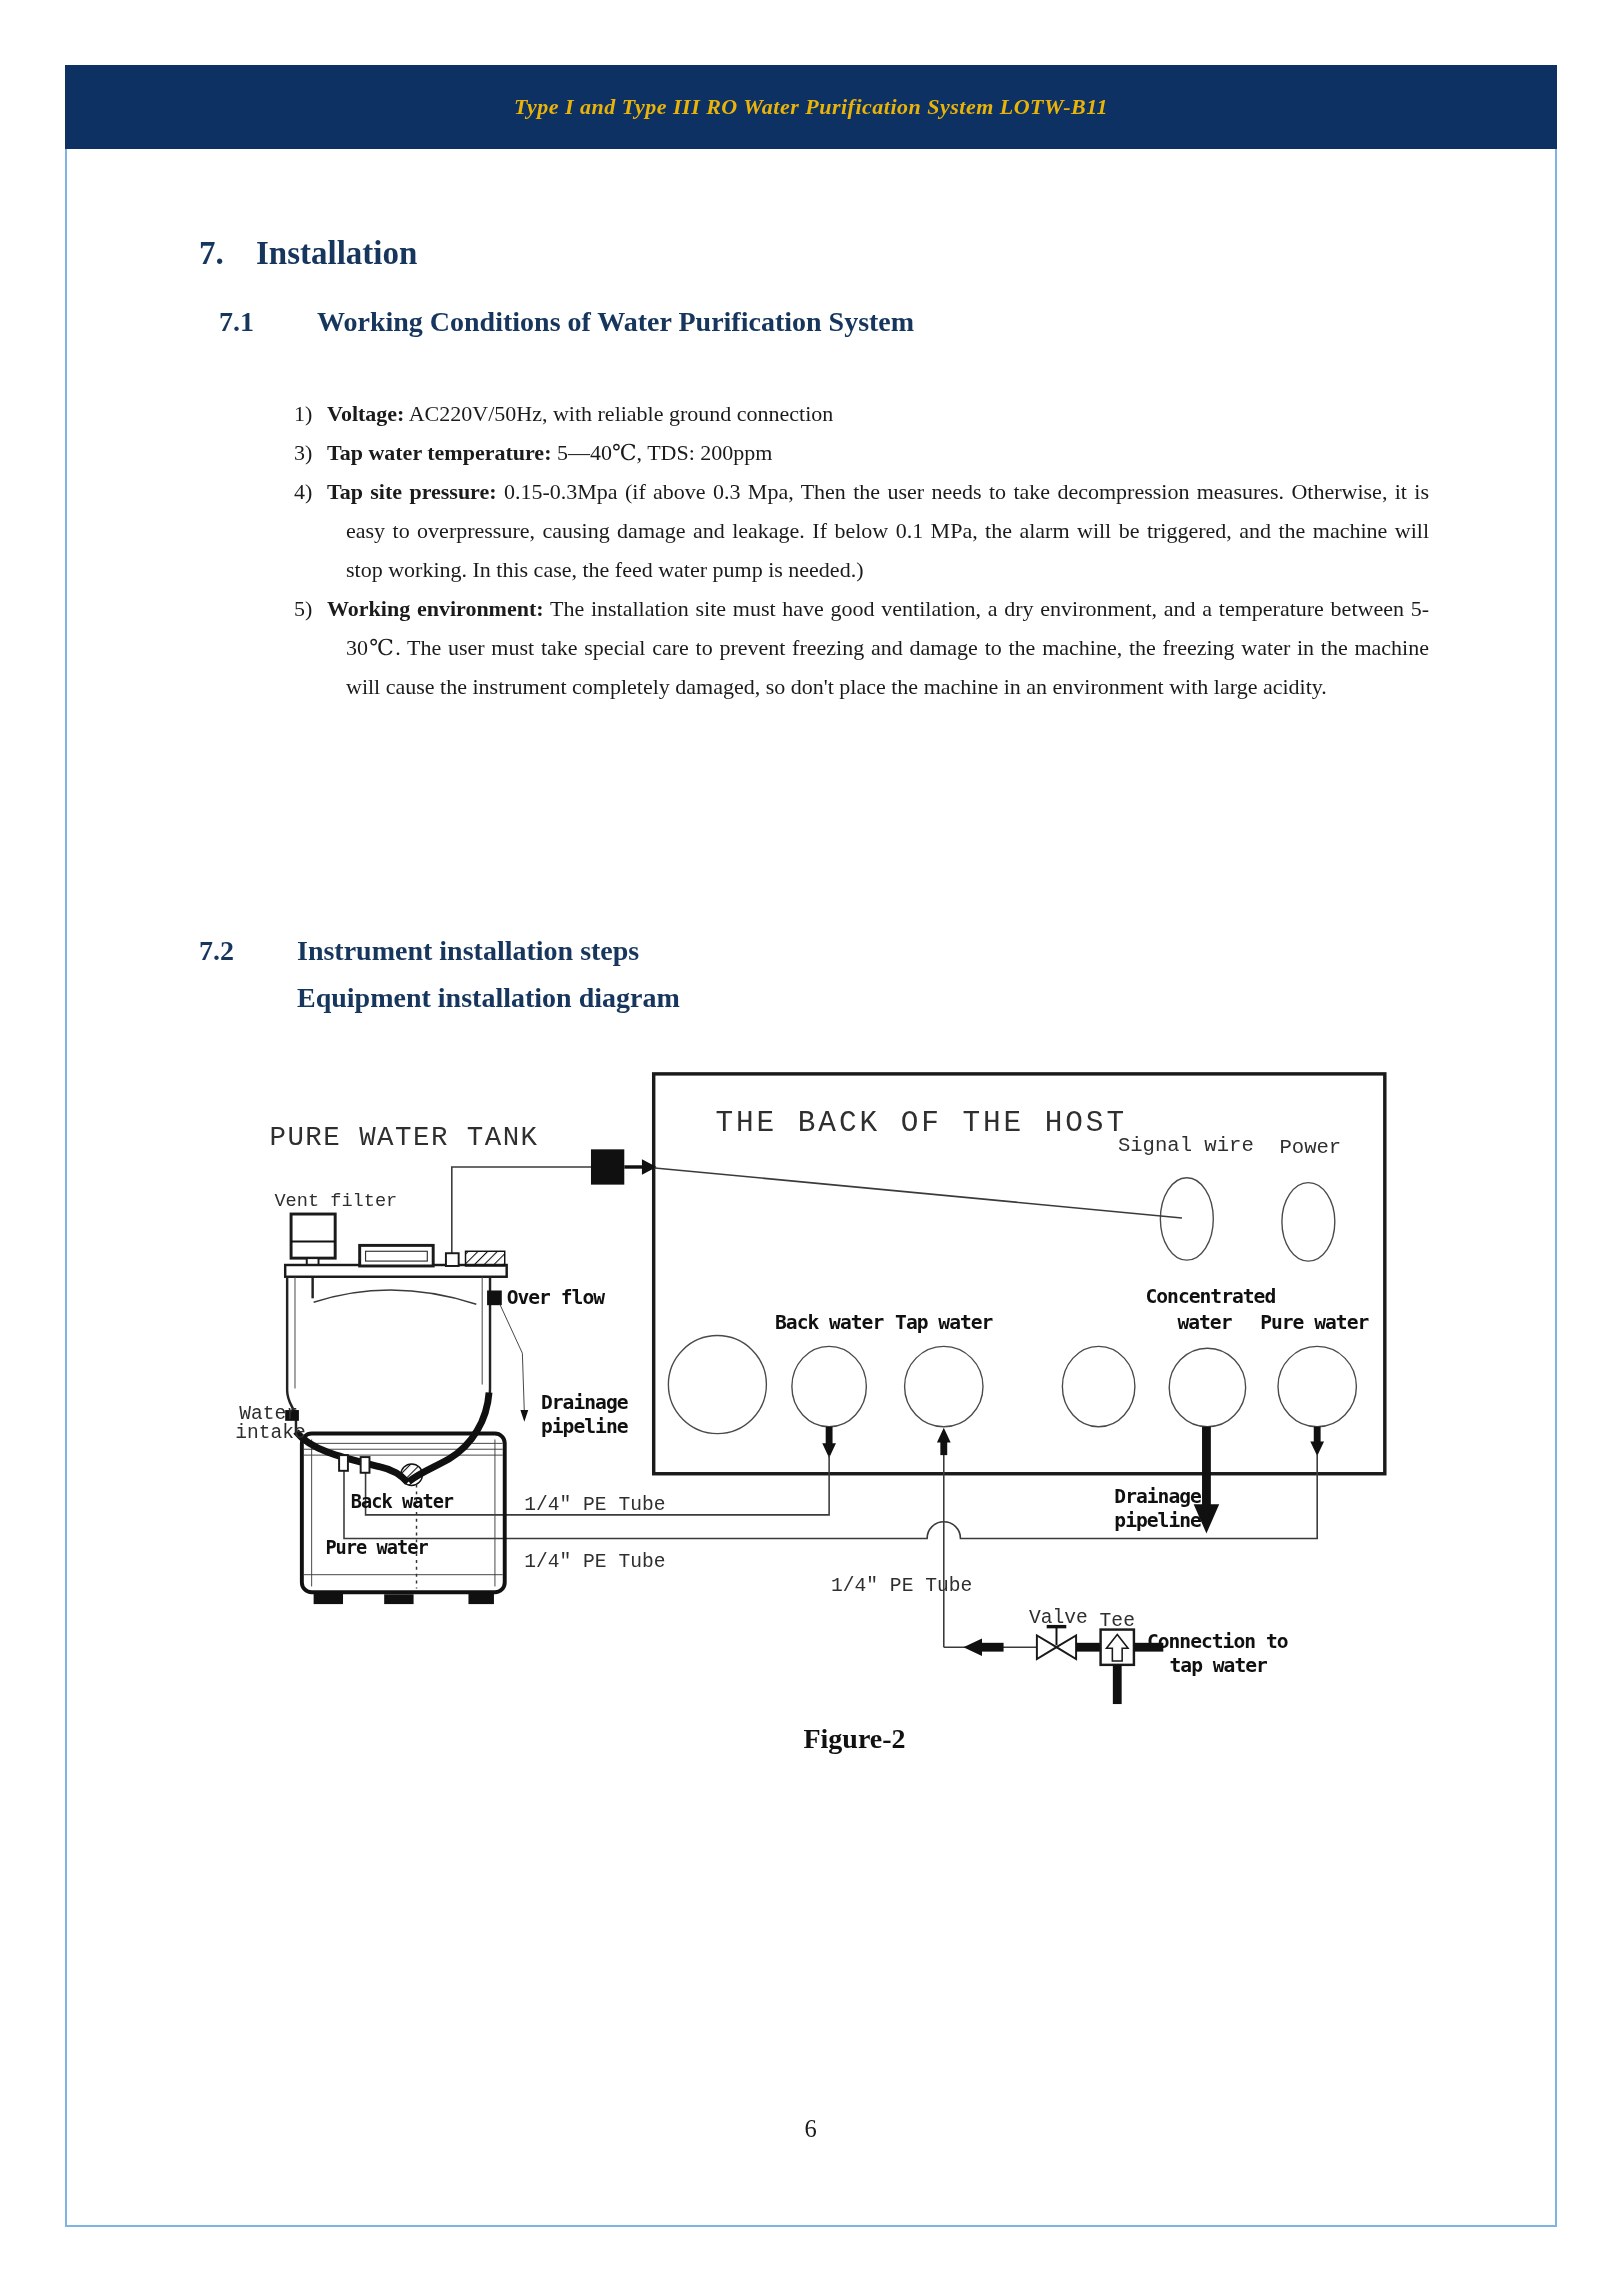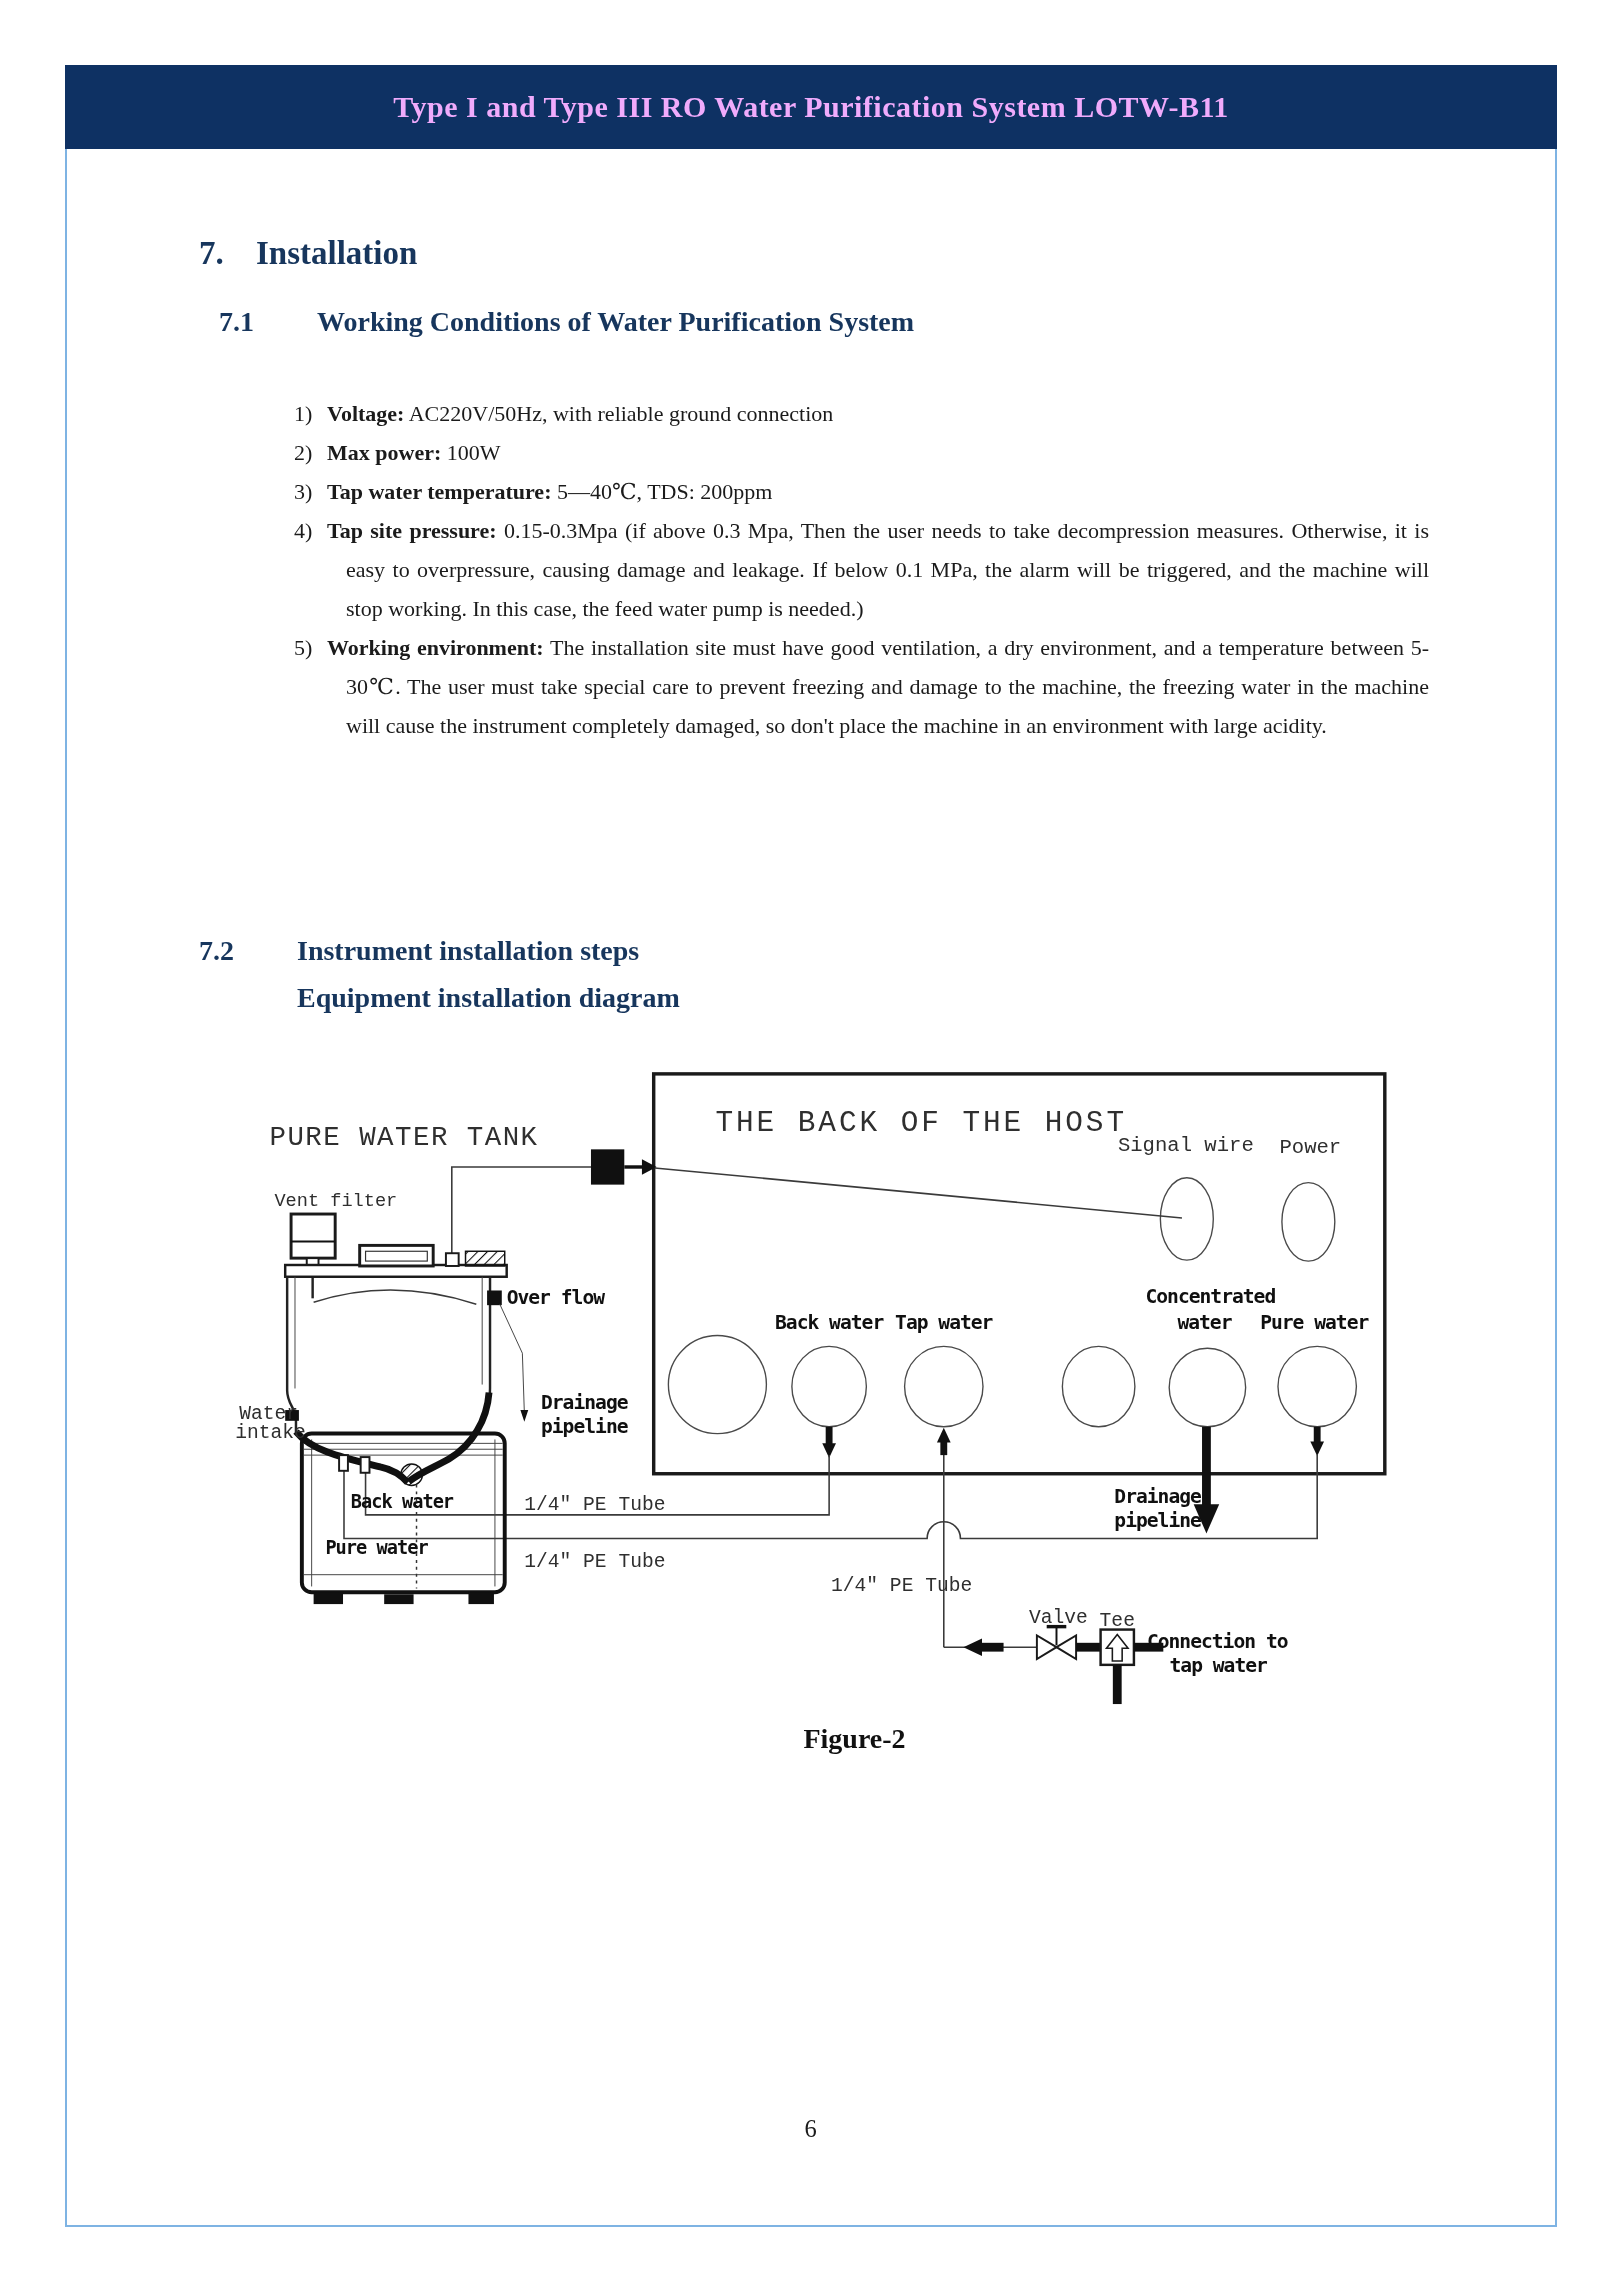--- a/index.html
+++ b/index.html
@@ -2,21 +2,21 @@
 <html><head>
 <meta charset="utf-8">
 <style>
   html,body{margin:0;padding:0;background:#ffffff;}
   .page{position:relative;width:1621px;height:2293px;background:#fff;overflow:hidden;
         font-family:"Liberation Serif","DejaVu Serif",serif;color:#1b1b1b;}
   .frame{position:absolute;left:65px;top:65px;width:1488px;height:2158px;
          border:2px solid #7eb3e3;}
   .band{position:absolute;left:65px;top:65px;width:1492px;height:84px;background:#0e3163;
         display:flex;align-items:center;justify-content:center;}
-  .band-title{color:#f0abfc;font-weight:bold;font-size:30px;letter-spacing:0.5px;}
+  .band-title{color:#eab308;font-weight:bold;font-size:22px;letter-spacing:0.5px;font-style:italic;}
   .h1{position:absolute;left:199px;top:235px;font-size:33px;font-weight:bold;color:#17365d;}
   .h1 .h1num{display:inline-block;width:57px;}
   .hrow{position:absolute;left:199px;font-size:28px;font-weight:bold;color:#17365d;display:flex;}
   .hrow .hnum{width:98px;flex:0 0 98px;}
   .h3{position:absolute;left:297px;top:982px;font-size:28px;font-weight:bold;color:#17365d;}
   .list{position:absolute;left:294px;top:394px;width:1135px;font-size:22px;line-height:39px;
         text-align:justify;}
   .li{padding-left:52px;text-indent:-52px;}
   .li .num{margin-right:14.7px;}
   .caption{position:absolute;left:0;top:1723px;width:1621px;text-align:center;
@@ -54,21 +54,20 @@
     <span class="h1num">7.</span><span>Installation</span>
   </div>
 
   <div class="hrow" style="top:306px;margin-left:20px;">
     <span class="hnum">7.1</span>
     <span>Working Conditions of Water Purification System</span>
   </div>
 
   <div class="list">
     <div class="li"><span class="num">1)</span><b>Voltage:</b><span> AC220V/50Hz, with reliable ground connection</span></div>
-    <div class="li"><span class="num">2)</span><b>Max power:</b><span> 100W</span></div>
     <div class="li"><span class="num">3)</span><b>Tap water temperature:</b><span> 5―40℃, TDS: 200ppm</span></div>
     <div class="li"><span class="num">4)</span><b>Tap site pressure:</b><span> 0.15-0.3Mpa (if above 0.3 Mpa, Then the user needs to take decompression measures. Otherwise, it is easy to overpressure, causing damage and leakage. If below 0.1 MPa, the alarm will be triggered, and the machine will stop working. In this case, the feed water pump is needed.)</span></div>
     <div class="li"><span class="num">5)</span><b>Working environment:</b><span> The installation site must have good ventilation, a dry environment, and a temperature between 5-30℃. The user must take special care to prevent freezing and damage to the machine, the freezing water in the machine will cause the instrument completely damaged, so don't place the machine in an environment with large acidity.</span></div>
   </div>
 
   <div class="hrow" style="top:905px;margin-top:30px;">
     <span class="hnum">7.2</span>
     <span>Instrument installation steps</span>
   </div>
 

